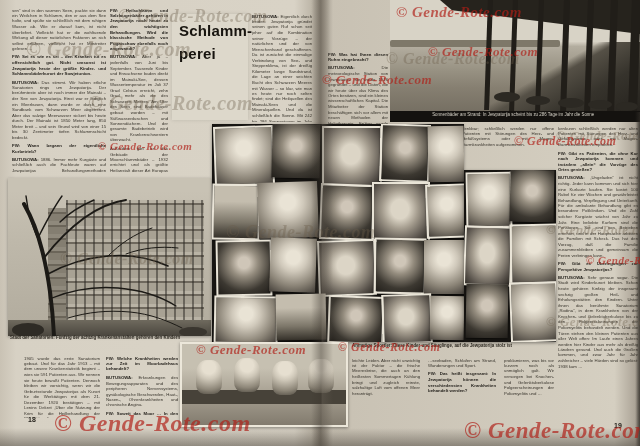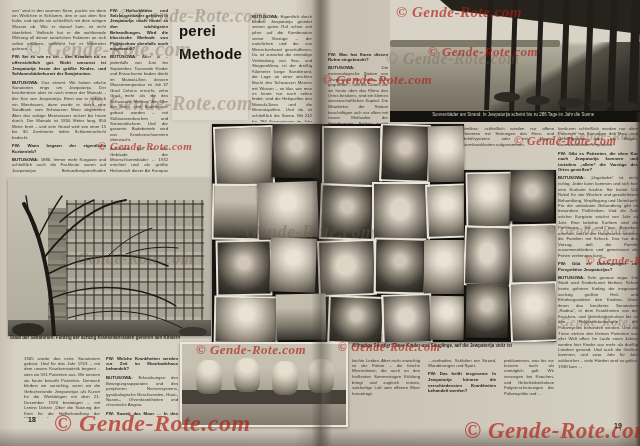--- a/index.html
+++ b/index.html
@@ -73,22 +73,22 @@
     </div>
   <div class="col" style="left:110px;top:8px;width:58px;height:166px;">
       <div class="colin">
         <p class="q">FW: Heilschlamm und Salzlaugenbäder gehören in Jewpatorija noch heute zu den wichtigsten Behandlungen. Wird die klassische Methode von Pugatschow ebenfalls noch angewandt?</p>
         <p class="body"><b>BUTUSOWA:</b> Aber ja – jedenfalls von Juni bis September. Tausende Kinder und Erwachsene baden direkt im Mainaki-See, dessen Wassertemperatur im Juli 37 Grad Celsius erreicht, zehn Grad mehr als die des Schwarzen Meeres. Am Ufer des Sees sind Badehäuser gebaut worden – mit Süßwasserduschen und Sonnendächern. Und der gesamte Badebetrieb wird von Krankenschwestern überwacht.</p>
         <p class="body">Außerdem gibt es das Gebäude der Moorschlammbäder – 1932 errichtet und als größte Heilanstalt dieser Art Europas bekannt. Der Schlamm wird in Kippern und Schlammbehältern in die Anstalt gebracht, in Wannenkapseln gespeichert und mit Hilfe von 30 Grad warmem Seewasser in riesige Becken geleitet.</p>
       </div>
     </div>
 
   <div id="title-box" class="abs">
+    <span>Schlamm-</span>
     <span>perei</span>
-    <span>Methode</span>
   </div>
 
   <div class="col" style="left:252px;top:14px;width:60px;height:108px;">
       <div class="colin">
         <p class="body"><b>BUTUSOWA:</b> Eigentlich durch beides. Jewpatorija gründet seinen guten Ruf schon seit jeher auf die Kombination seiner Vorzüge – der natürlichen und der von Menschenhand geschaffenen. Da ist zunächst die einmalige Verbindung von See- und Steppenklima, ist der dreißig Kilometer lange Sandstrand, die Lage an einer seichten Bucht des Schwarzen Meeres mit Wasser – so klar, wie man es heute nur noch selten findet; sind die Heilquellen des Mainaki-Sees und die Mineralquellen. Und da ist schließlich die Sonne. Mit 242 bis 286 Sonnentagen im Jahr liegen wir über dem Durchschnitt selbst so berühmter Badeorte wie Batumi, Jalta und Sotschi.</p>
       </div>
     </div>
 
   <div id="building-photo" class="abs">
     <div id="bldg-side"></div>

